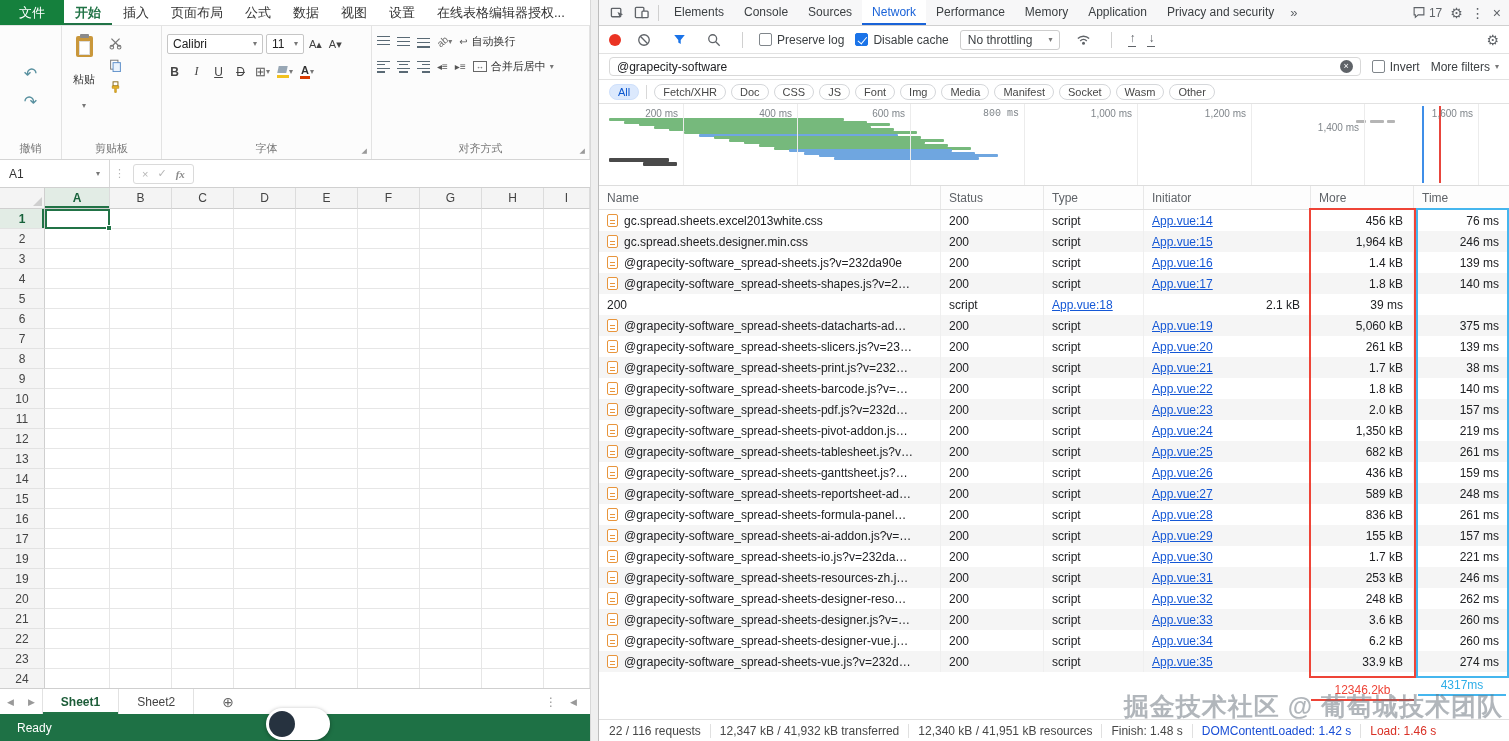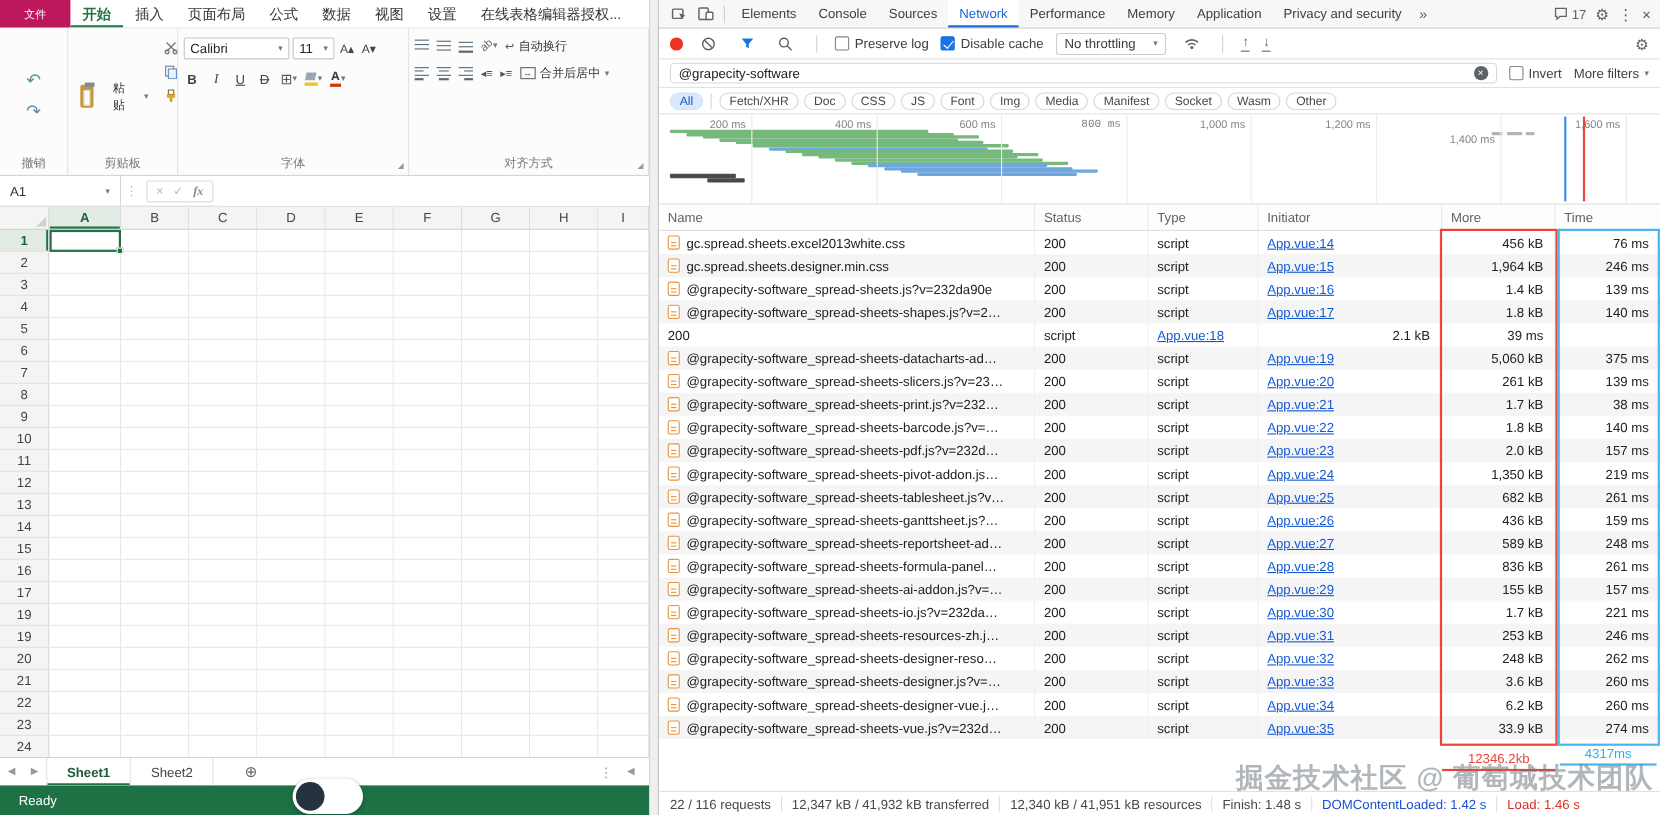--- a/index.html
+++ b/index.html
@@ -4,36 +4,36 @@
 <style>
 *{margin:0;padding:0;box-sizing:border-box}
 html,body{width:1509px;height:741px}
 body{font-family:"Liberation Sans","DejaVu Sans",sans-serif;font-size:12px;color:#202124;background:#fff;overflow:hidden}
 .screen{display:flex;width:1509px;height:741px}
 
 
 .sheet-app{width:590px;height:741px;display:flex;flex-direction:column;background:#fff;position:relative;overflow:hidden}
 .splitter{width:8px;height:741px;background:#efefef;border-left:1px solid #d8d8d8}
 .menubar{height:26px;flex:0 0 26px;display:flex;align-items:stretch;background:#fff;border-bottom:1px solid #e4e4e4}
-.file-tab{width:64px;background:#be185d;color:#fff;display:flex;align-items:center;justify-content:center;font-size:10px}
+.file-tab{width:64px;background:#15803d;color:#fff;display:flex;align-items:center;justify-content:center;font-size:13px}
 .menu-tabs{display:flex;overflow:hidden;white-space:nowrap}
 .menu-tab{padding:0 11px;display:flex;align-items:center;font-size:13px;color:#333;white-space:nowrap;cursor:default}
 .menu-tab.active{color:#217346;font-weight:700;box-shadow:inset 0 -2px 0 #217346}
 
 .ribbon{height:134px;flex:0 0 134px;background:#fcfcfc;border-bottom:1px solid #d5d5d5;display:flex;overflow:hidden}
 .rgroup{position:relative;border-right:1px solid #e3e3e3;padding:8px 5px 18px;display:flex;flex-direction:column}
 .rglabel{position:absolute;bottom:3px;left:0;right:0;text-align:center;font-size:11px;color:#777;white-space:nowrap}
 .launch{position:absolute;bottom:4px;right:4px;font-size:7px;color:#999}
 .ibtn{background:none;border:none;display:flex;align-items:center;justify-content:center;cursor:default;color:#555}
 .gi{font-size:16px;color:#58909f;line-height:1}
 .rg-undo{width:62px}
 .undo-stack{display:flex;flex-direction:column;gap:12px;align-items:center;justify-content:center;flex:1}
 .rg-clip{width:100px}
 .rg-clip .rbody{display:flex;gap:8px;flex:1}
-.paste-btn{display:flex;flex-direction:row;align-items:center;gap:15px;background:none;border:none;font-size:11px;color:#333;padding:2px 6px}
+.paste-btn{display:flex;flex-direction:column;align-items:center;gap:15px;background:none;border:none;font-size:11px;color:#333;padding:2px 6px}
 .clip-ic{width:17px;height:21px;background:#c9973b;border-radius:2px;position:relative}
 .clip-ic:before{content:"";position:absolute;left:3px;top:5px;right:3px;bottom:2px;background:#fff;border:1px solid #ddd}
 .clip-ic:after{content:"";position:absolute;left:4px;top:-2px;width:9px;height:4px;background:#8a8a8a;border-radius:1px}
 .crt{font-size:8px;color:#777;line-height:1}
 .clip-col{display:flex;flex-direction:column;gap:9px;padding-top:3px}
 .rg-font{width:210px}
 .rg-font .row1{display:flex;gap:3px;align-items:center;margin-bottom:10px}
 .rg-font .row2{display:flex;gap:7px;align-items:center}
 .combo{display:flex;align-items:center;justify-content:space-between;border:1px solid #c6c6c6;background:#fff;height:20px;padding:0 5px;font-size:12px;border-radius:2px;color:#222}
 .combo.w1{width:96px}.combo.w2{width:38px}

